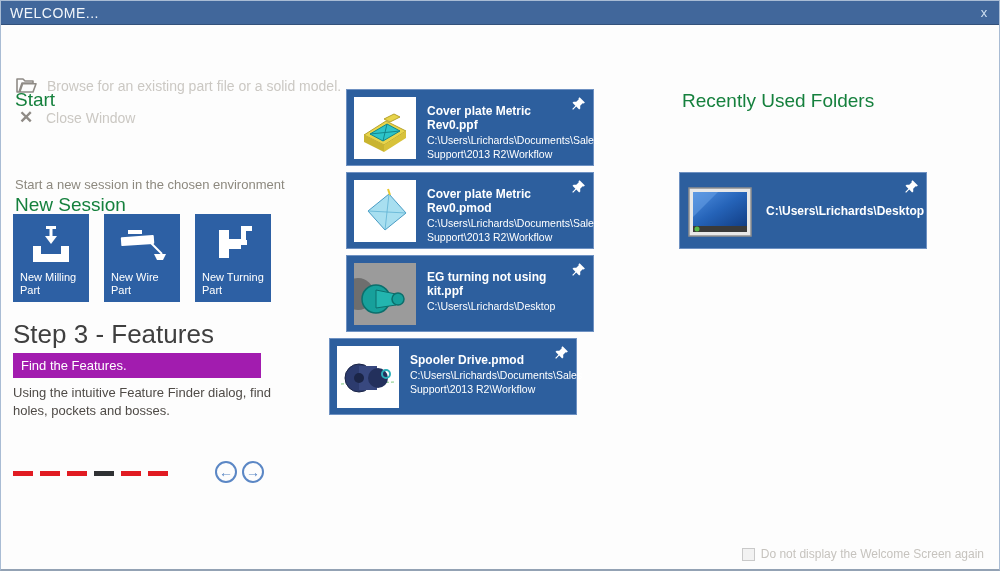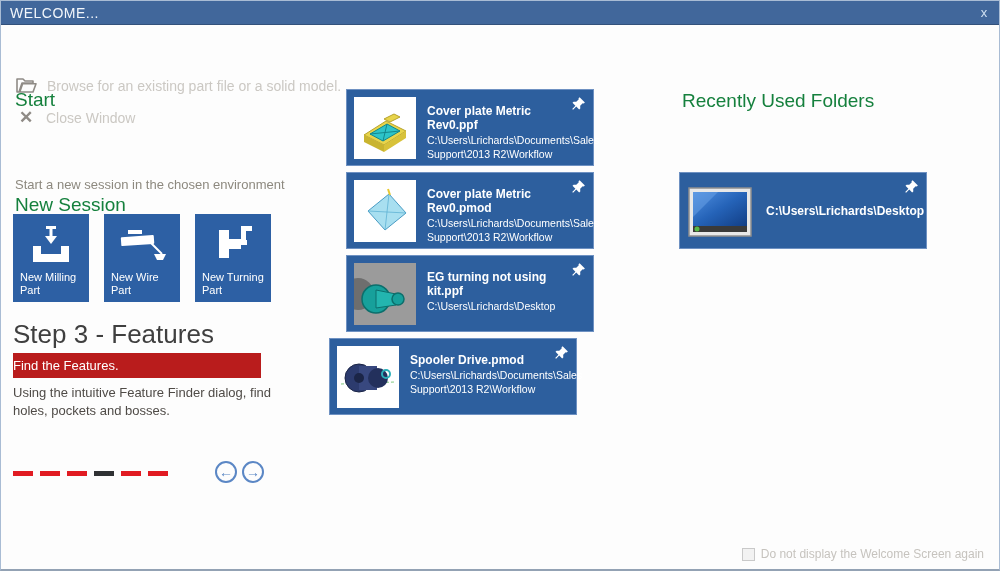--- a/index.html
+++ b/index.html
@@ -31,22 +31,22 @@
 
   .tiles { position:absolute; left:12px; top:213px; display:flex; gap:15px; }
   .tile {
     width:76px; height:88px; background:#2d60a4; color:#fff; position:relative; cursor:pointer;
   }
   .tile .icon { position:absolute; top:8px; left:0; right:0; display:flex; justify-content:center; }
   .tile .label { position:absolute; left:7px; bottom:5px; right:4px; font-size:11px; line-height:1.2; font-weight:400; }
 
   .step-heading { position:absolute; left:12px; top:318px; font-size:26px; font-weight:300; color:#3f3f3f; }
   .step-banner {
-    position:absolute; left:12px; top:352px; width:248px; height:25px; background:#b91c1c;
-    color:#fff; font-size:13px; display:flex; align-items:center; font-weight:300;
+    position:absolute; left:12px; top:352px; width:248px; height:25px; background:#a21caf;
+    color:#fff; font-size:13px; display:flex; align-items:center; padding-left:8px; font-weight:300;
   }
   .step-desc { position:absolute; left:12px; top:383px; width:268px; font-size:13px; color:#4f4b47; line-height:1.35; font-weight:300; }
 
   .pagination { position:absolute; left:12px; top:470px; display:flex; gap:7px; }
   .pagination .dash { display:inline-block; width:20px; height:5px; }
 
   .nav-arrows { position:absolute; left:214px; top:460px; display:flex; gap:5px; }
   .nav-arrow {
     width:22px; height:22px; border:2px solid #5b87c5; border-radius:50%; color:#5b87c5;
     font-size:14px; line-height:18px; text-align:center; cursor:pointer; background:#fdfdfd;

